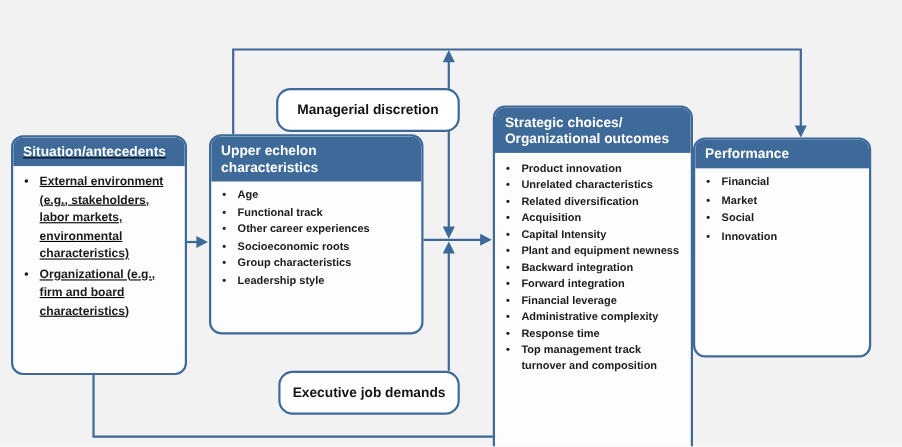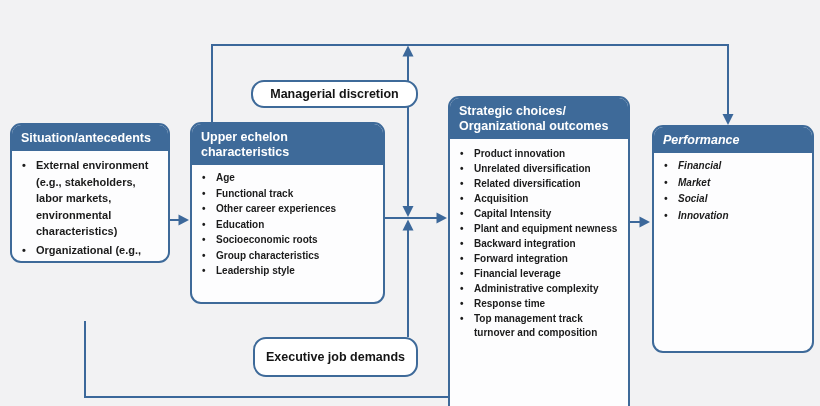--- a/index.html
+++ b/index.html
@@ -19,36 +19,36 @@
     font-size:12.5px; line-height:1.2; padding:6px 9px 5px 9px;
     white-space:pre-line;
   }
   ul.box-list {
     margin:6px 0 0 0; padding:0 4px 0 8px; list-style:none;
     font-size:10px; font-weight:bold; color:#1b1b1b; line-height:1.45;
   }
   ul.box-list li { position:relative; padding-left:16px; margin-bottom:2px; }
   ul.box-list li::before { content:"\2022"; position:absolute; left:2px; }
 
-  .b-situation { left:10px;  top:123px; width:160px; height:140px; }
+  .b-situation { left:10px;  top:123px; width:160px; height:218px;text-decoration:underline; }
   .b-situation ul { font-size:11px; line-height:1.5; }
   .b-uec       { left:190px; top:122px; width:195px; height:182px; }
   .b-uec ul li { margin-bottom:1px; }
   .b-sc        { left:448px; top:67px;  width:182px; height:385px;margin-top:29px; }
   .b-sc ul  { line-height:1.35; padding-top:2px; }
   .b-sc ul li { margin-bottom:1.5px; }
-  .b-perf      { left:652px; top:125px; width:162px; height:228px;font-style:italic; }
+  .b-perf      { left:630px; top:125px; width:162px; height:200px; }
 
   .pill {
     position:absolute; z-index:3; box-sizing:border-box;
     background:#ffffff; border:2px solid #3e6a99; border-radius:13px;
     display:flex; align-items:center; justify-content:center;
     font-weight:bold; font-size:12.5px; color:#141414;
   }
-  .p-managerial { left:251px; top:80px;  width:167px; height:28px; }
+  .p-managerial { left:251px; top:80px;  width:167px; height:40px; }
   .p-executive  { left:253px; top:337px; width:165px; height:40px; }
 </style>
 </head>
 <body>
 
 <div class="canvas">
 
   <svg class="connectors" width="820" height="406" viewBox="0 0 820 406">
     <g stroke="#3c689a" stroke-width="2" fill="none">
       <path d="M212,122 L212,45 L728,45 L728,116"></path>
@@ -78,33 +78,32 @@
         <li>Organizational (e.g., firm and board characteristics)</li>
       </ul>
   </div>
 
   <div class="box b-uec">
     <div class="box-header">Upper echelon characteristics</div>
     <ul class="box-list">
         <li>Age</li>
         <li>Functional track</li>
         <li>Other career experiences</li>
-        <li>Education</li>
         <li>Socioeconomic roots</li>
         <li>Group characteristics</li>
         <li>Leadership style</li>
       </ul>
   </div>
 
   <div class="box b-sc">
     <div class="box-header">Strategic choices/
 Organizational outcomes</div>
     <ul class="box-list">
         <li>Product innovation</li>
-        <li>Unrelated diversification</li>
+        <li>Unrelated characteristics</li>
         <li>Related diversification</li>
         <li>Acquisition</li>
         <li>Capital Intensity</li>
         <li>Plant and equipment newness</li>
         <li>Backward integration</li>
         <li>Forward integration</li>
         <li>Financial leverage</li>
         <li>Administrative complexity</li>
         <li>Response time</li>
         <li>Top management track turnover and composition</li>

